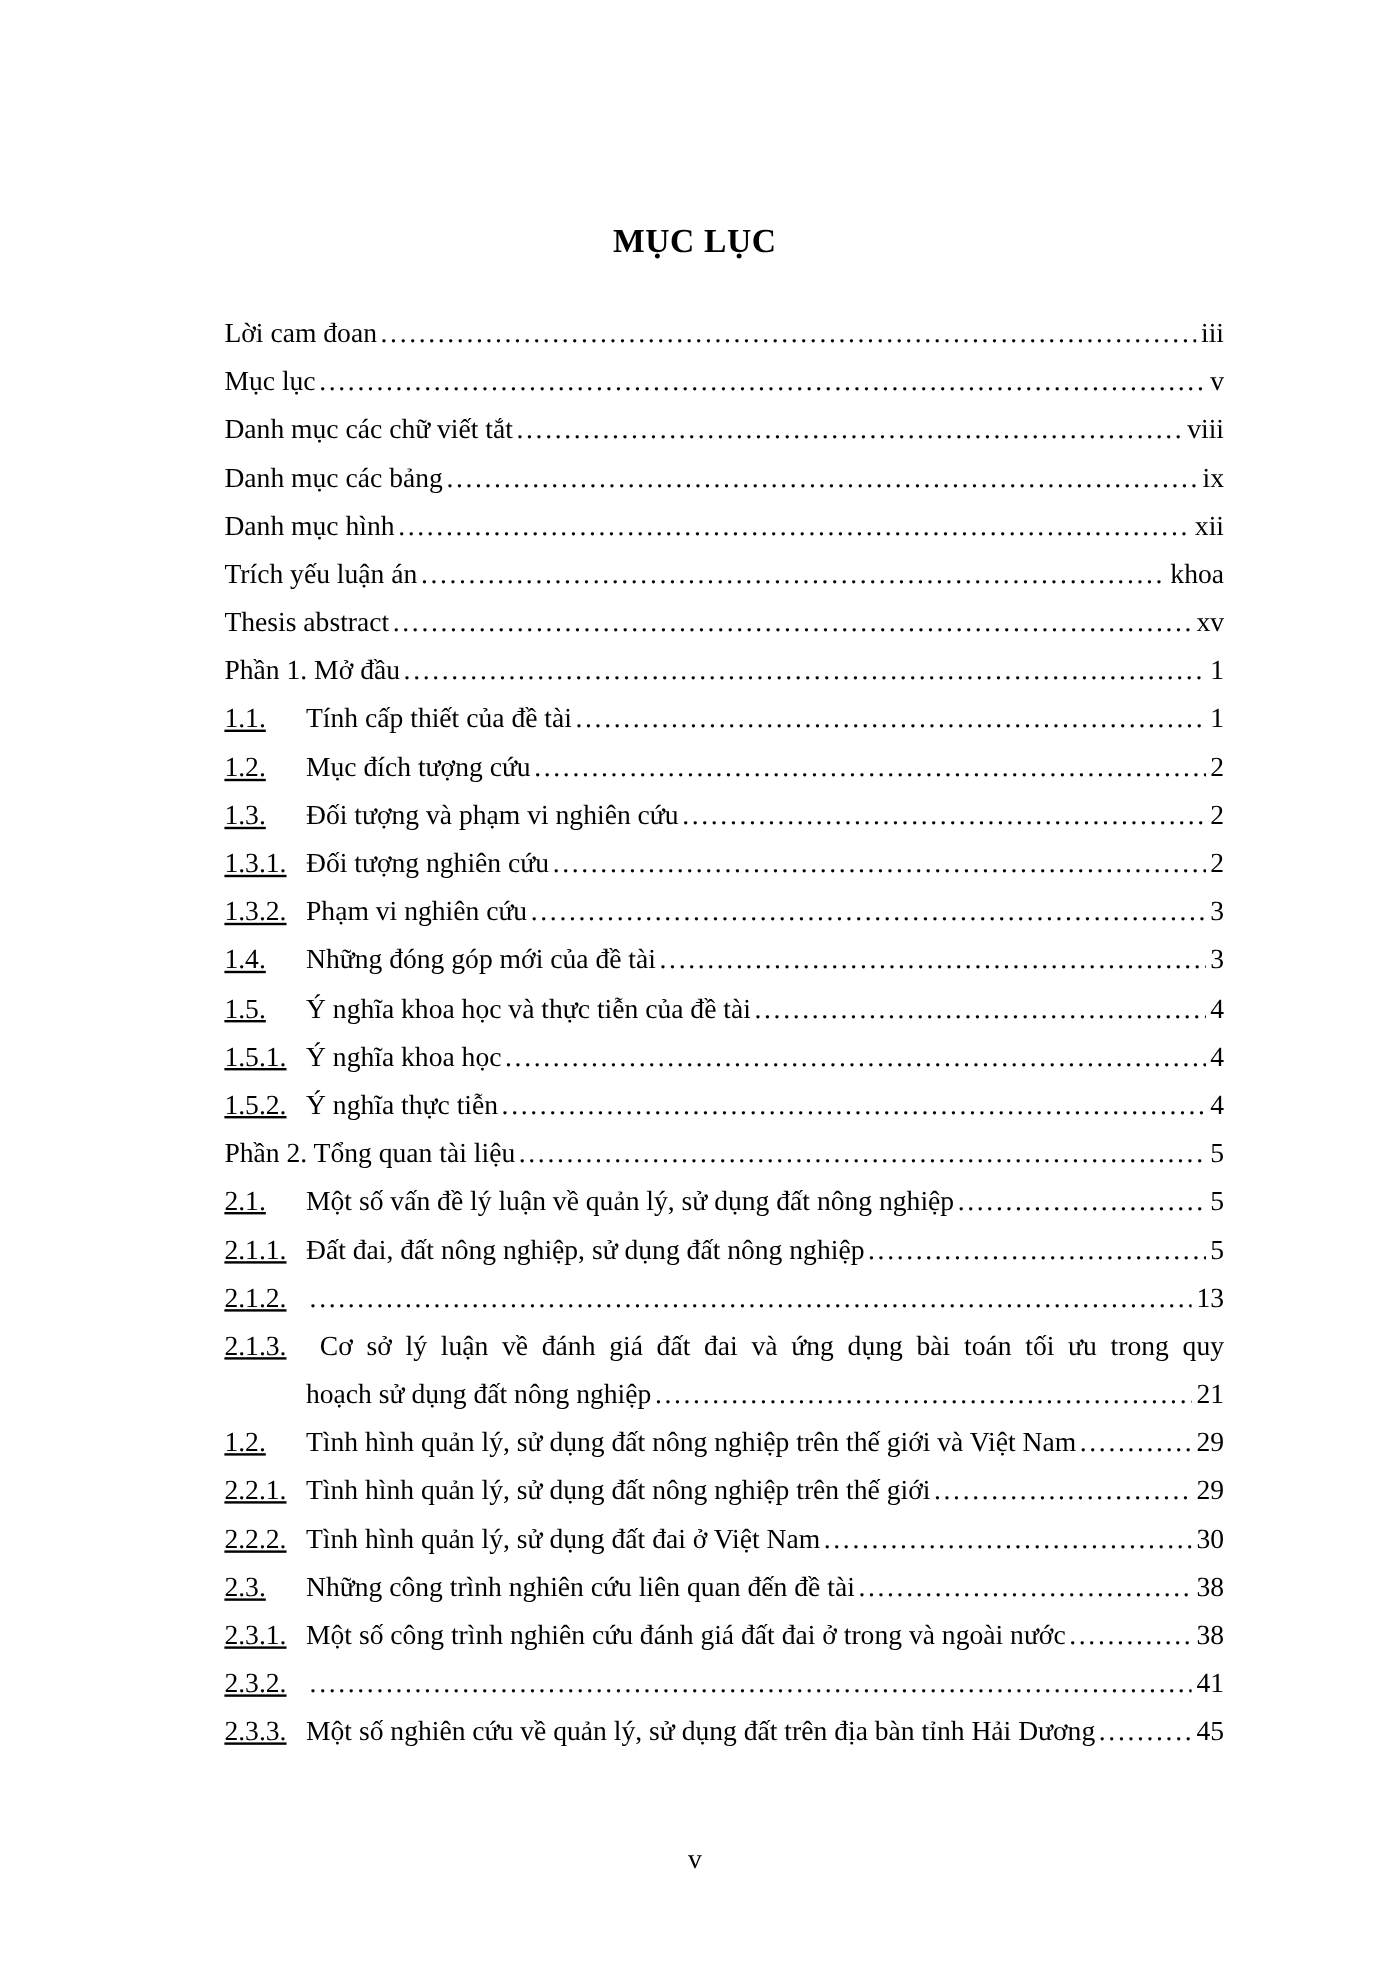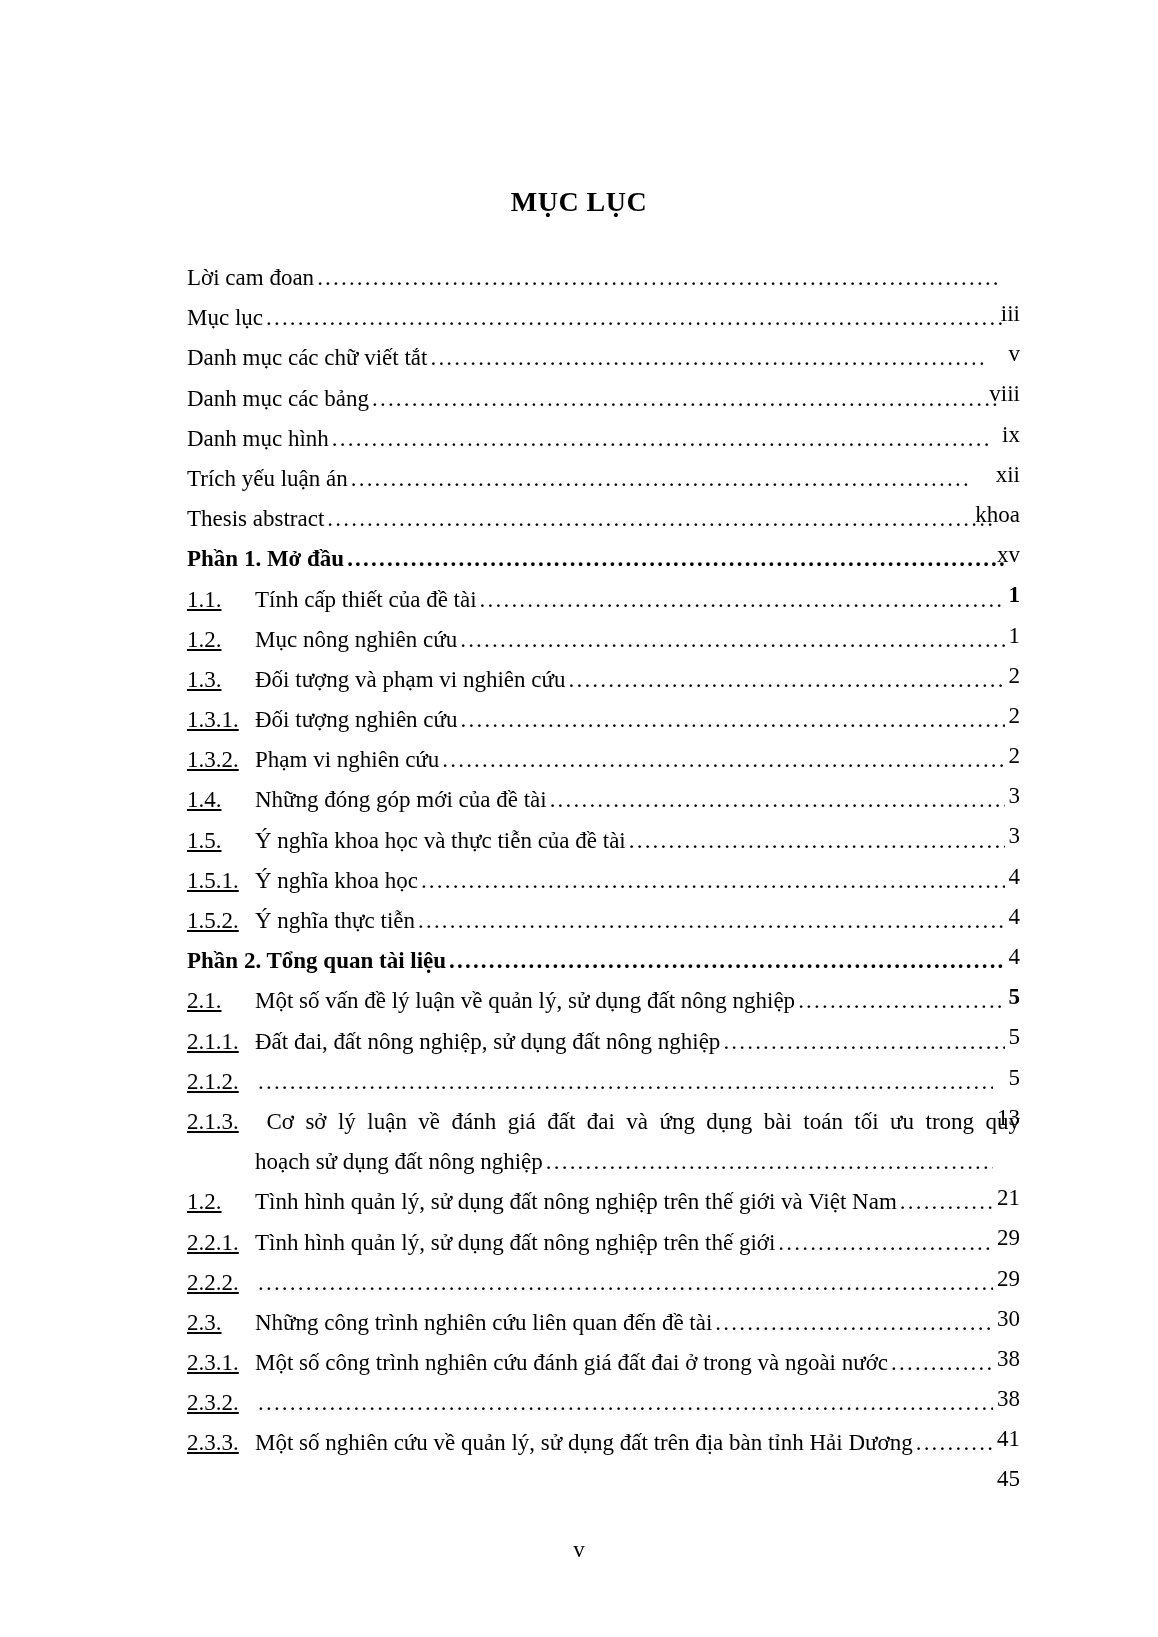--- a/index.html
+++ b/index.html
@@ -27,34 +27,35 @@
     top: 258px;
     left: 187px;
     width: 833px;
     font-size: 23px;
   }
   .toc-row {
     display: flex;
     line-height: 40.2px;
     height: 40.2px;
     white-space: nowrap;
+    align-items: flex-end;
   }
   .toc-num   { flex: 0 0 68px; line-height: 40.2px; text-decoration: underline; }
   .toc-label { flex: 0 0 auto; line-height: 40.2px; }
   .leader {
     flex: 1 1 auto;
     min-width: 8px;
     overflow: hidden;
     white-space: nowrap;
     letter-spacing: 2.2px;
     padding-left: 3px;
     line-height: 40.2px;
   }
   .toc-page  { flex: 0 0 auto; padding-left: 4px; line-height: 40.2px; margin-top: 36px; }
-  .bold { font-weight: bold; }
+  .bold { font-weight: normal; }
   .row-first-line {
     display: block;
     white-space: normal;
     text-align: justify;
     text-align-last: justify;
   }
   .row-first-line .toc-num { display: inline-block; width: 68px; }
   .page-footer {
     position: absolute;
     top: 1530px;
@@ -121,21 +122,21 @@
       <span class="toc-page">1</span>
     </div>
       <div class="toc-row">
       <span class="toc-num">1.1.</span>
       <span class="toc-label">Tính cấp thiết của đề tài</span>
       <span class="leader">............................................................................................................................................................................................................................</span>
       <span class="toc-page">1</span>
     </div>
       <div class="toc-row">
       <span class="toc-num">1.2.</span>
-      <span class="toc-label">Mục nông nghiên cứu</span>
+      <span class="toc-label">Mục đích tượng cứu</span>
       <span class="leader">............................................................................................................................................................................................................................</span>
       <span class="toc-page">2</span>
     </div>
       <div class="toc-row">
       <span class="toc-num">1.3.</span>
       <span class="toc-label">Đối tượng và phạm vi nghiên cứu</span>
       <span class="leader">............................................................................................................................................................................................................................</span>
       <span class="toc-page">2</span>
     </div>
       <div class="toc-row">
@@ -216,20 +217,21 @@
       <span class="toc-page">29</span>
     </div>
       <div class="toc-row">
       <span class="toc-num">2.2.1.</span>
       <span class="toc-label">Tình hình quản lý, sử dụng đất nông nghiệp trên thế giới</span>
       <span class="leader">............................................................................................................................................................................................................................</span>
       <span class="toc-page">29</span>
     </div>
       <div class="toc-row">
       <span class="toc-num">2.2.2.</span>
+      <span class="toc-label">Tình hình quản lý, sử dụng đất đai ở Việt Nam</span>
       <span class="leader">............................................................................................................................................................................................................................</span>
       <span class="toc-page">30</span>
     </div>
       <div class="toc-row">
       <span class="toc-num">2.3.</span>
       <span class="toc-label">Những công trình nghiên cứu liên quan đến đề tài</span>
       <span class="leader">............................................................................................................................................................................................................................</span>
       <span class="toc-page">38</span>
     </div>
       <div class="toc-row">

